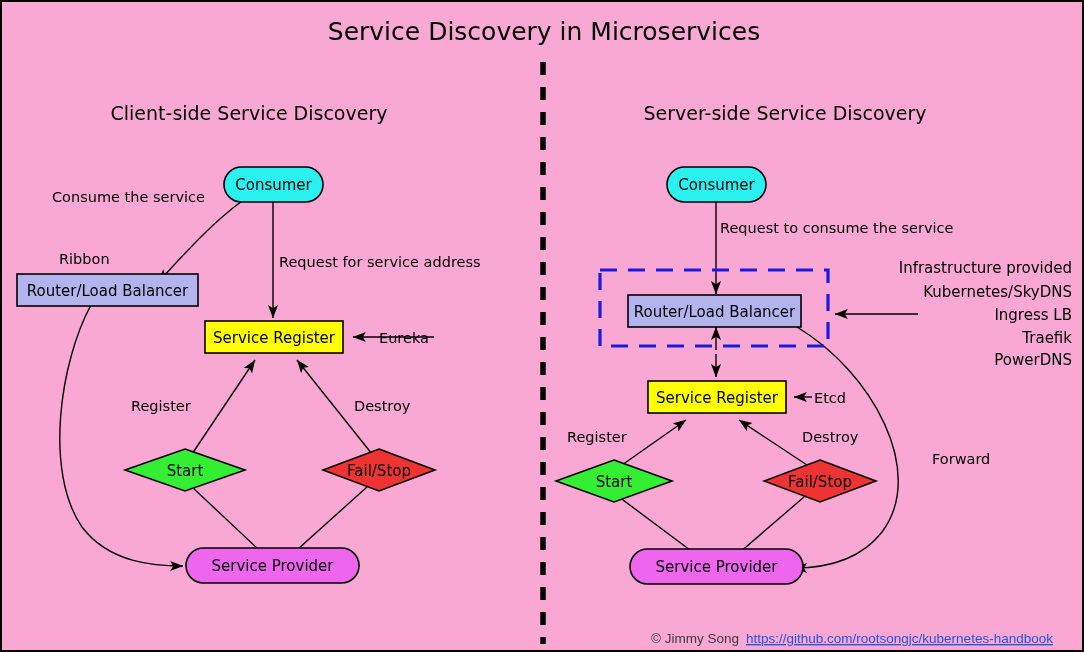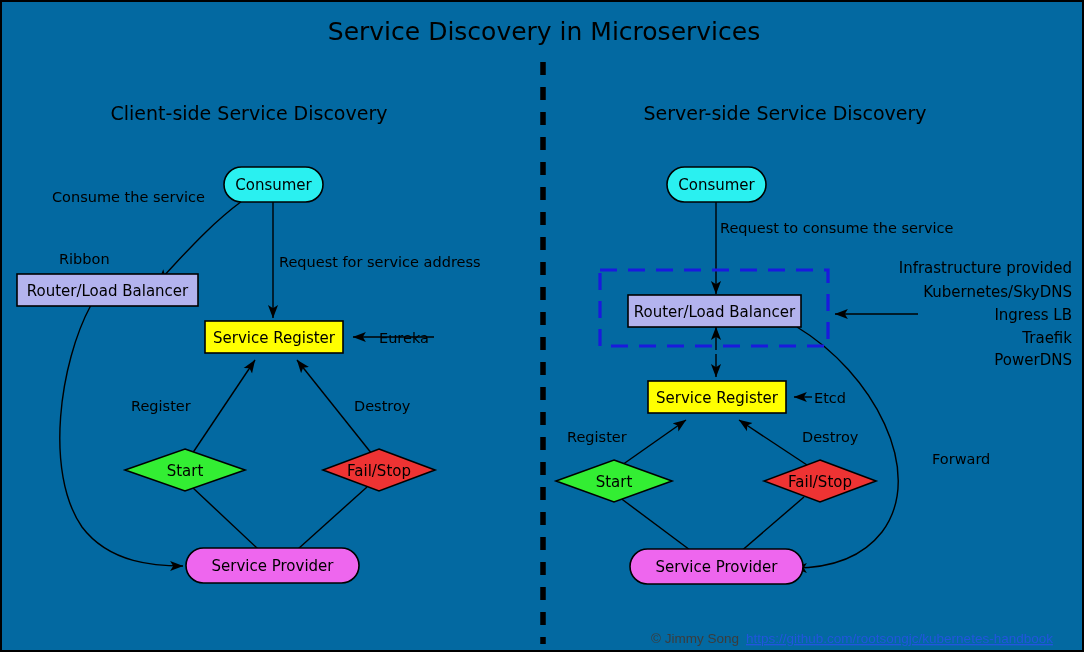--- a/index.html
+++ b/index.html
@@ -7,21 +7,21 @@
     padding: 0;
     background: #ffffff;
   }
   body {
     font-family: "DejaVu Sans", sans-serif;
   }
   #canvas {
     position: relative;
     width: 1084px;
     height: 652px;
-    background: #0369a1;
+    background: #f9a8d4;
     box-sizing: border-box;
     border: 2px solid #000000;
     overflow: hidden;
     padding-left: 8px;
   }
   svg.layer {
     position: absolute;
     left: 0;
     top: 0;
     width: 1084px;

